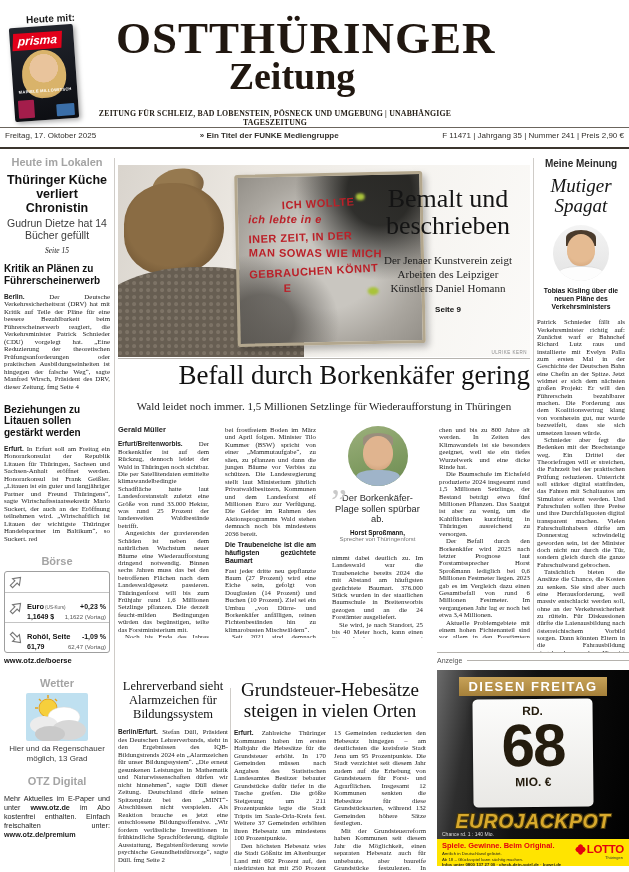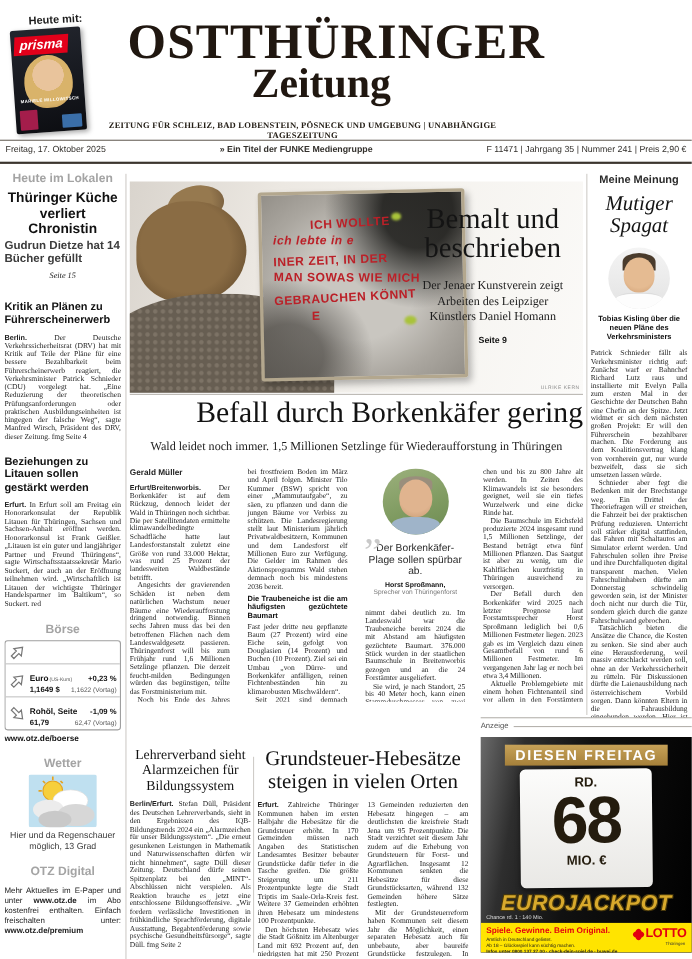--- a/index.html
+++ b/index.html
@@ -34,24 +34,24 @@
   
   .vline{position:absolute;width:1px;background:#cfccc8;}
   .hline{position:absolute;height:1px;background:#b7b4af;}
 
   
   #sidebar{position:absolute;left:4px;top:156px;width:106px;height:716px;overflow:hidden;}
   .gray-head{font-family:"Liberation Sans",sans-serif;font-weight:bold;font-size:11px;color:#a4a4a4;
              text-align:center;margin:0 0 4px 0;}
   .sb-h1{font-family:"Liberation Sans",sans-serif;font-weight:bold;font-size:12.5px;line-height:1.1;
          text-align:center;color:#111;margin:6px 0 2px 0;}
-  .sb-sub{font-family:"Liberation Sans",sans-serif;font-size:10.5px;line-height:1.15;text-align:left;color:#3c3c3c;font-weight:bold;}
+  .sb-sub{font-family:"Liberation Sans",sans-serif;font-size:10.5px;line-height:1.15;text-align:center;color:#3c3c3c;}
   .sb-page{font-style:italic;font-size:7.5px;text-align:center;margin-top:5px;}
   .sb-h2{font-family:"Liberation Sans",sans-serif;font-weight:bold;font-size:10px;line-height:1.12;
-         color:#111;margin:19px 0 4px 0;}
+         color:#111;margin:8px 0 4px 0;}
   .sb-body{font-size:6.9px;line-height:7.5px;text-align:justify;color:#222;}
   .sb-body .lead{font-family:"Liberation Sans",sans-serif;font-weight:bold;font-size:6.6px;}
   .bx{border:1px solid #9f9f9f;border-radius:3px;margin-top:2px;background:#fff;}
   .bx-row{display:flex;align-items:center;padding:2px 3px;border-bottom:1px solid #c4c4c4;}
   .bx-row:last-child{border-bottom:none;}
   .bx-arrow{width:16px;height:16px;flex:0 0 16px;margin-right:3px;}
   .bx-arrow svg{width:16px;height:16px;}
   .bx-arrow polygon{fill:#fff;stroke:#777;stroke-width:1.4;}
   .up svg{transform:rotate(-45deg);} .down svg{transform:rotate(45deg);}
   .bx-main{flex:1;font-family:"Liberation Sans",sans-serif;}

